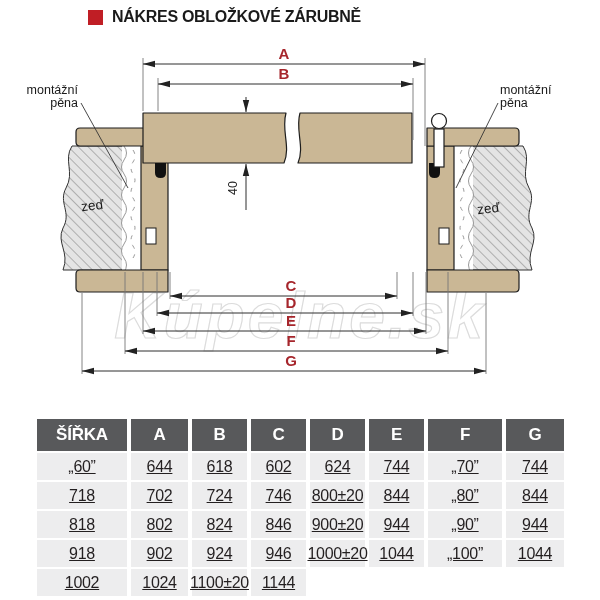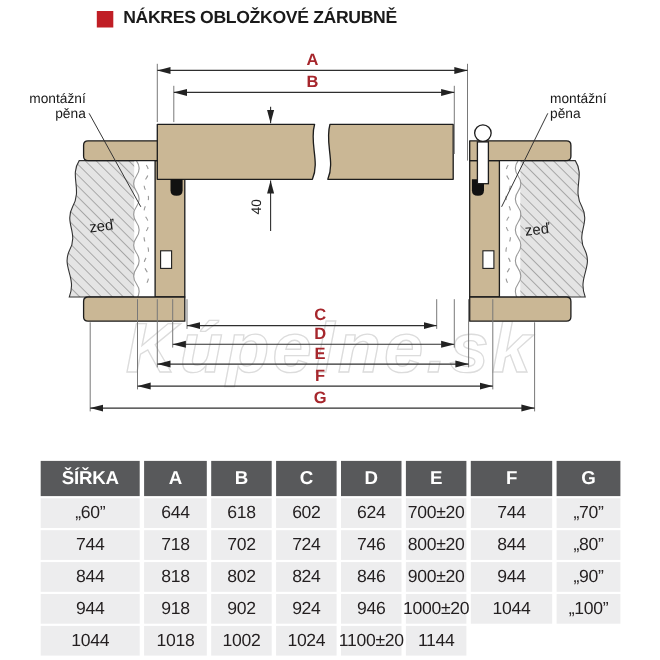--- a/index.html
+++ b/index.html
@@ -30,21 +30,21 @@
   .tan{fill:var(--frame-tan);stroke:#1d1d1d;stroke-width:1.2;stroke-linejoin:round;}
   .foamline{stroke:#999;stroke-width:1;fill:none;}
 
   
   .dim-table{position:absolute;left:37px;top:408px;width:527px;
     display:grid;grid-template-columns:90px 57px 55px 55px 55px 55px 74px 58px;
     grid-template-rows:43px repeat(5,27px);column-gap:4px;row-gap:2px;}
   .th{background:var(--table-header-bg);color:#fff;font-weight:bold;font-size:17px;
       display:flex;align-items:center;justify-content:center;letter-spacing:-0.2px;margin-top:11px;}
   .td{background:var(--table-row-bg);color:#231f20;font-size:16px;
-      display:flex;align-items:center;justify-content:center;letter-spacing:-0.3px;}
+      display:flex;align-items:center;justify-content:center;letter-spacing:-0.3px;text-decoration:underline;}
 </style>
 </head>
 <body>
 
 <div class="stage">
 
   <div class="title-row">
     <div class="title-bullet"></div>
     <div class="title-text">NÁKRES OBLOŽKOVÉ ZÁRUBNĚ</div>
   </div>
@@ -170,21 +170,20 @@
     <div class="th">D</div>
     <div class="th">E</div>
     <div class="th">F</div>
     <div class="th">G</div>
 
     <div class="td">„60”</div>
     <div class="td">644</div>
     <div class="td">618</div>
     <div class="td">602</div>
     <div class="td">624</div>
-    <div class="td">700±20</div>
     <div class="td">744</div>
 
     <div class="td">„70”</div>
     <div class="td">744</div>
     <div class="td">718</div>
     <div class="td">702</div>
     <div class="td">724</div>
     <div class="td">746</div>
     <div class="td">800±20</div>
     <div class="td">844</div>
@@ -202,19 +201,18 @@
     <div class="td">944</div>
     <div class="td">918</div>
     <div class="td">902</div>
     <div class="td">924</div>
     <div class="td">946</div>
     <div class="td">1000±20</div>
     <div class="td">1044</div>
 
     <div class="td">„100”</div>
     <div class="td">1044</div>
-    <div class="td">1018</div>
     <div class="td">1002</div>
     <div class="td">1024</div>
     <div class="td">1100±20</div>
     <div class="td">1144</div>
   </div>
 </div>
 
 </body></html>

